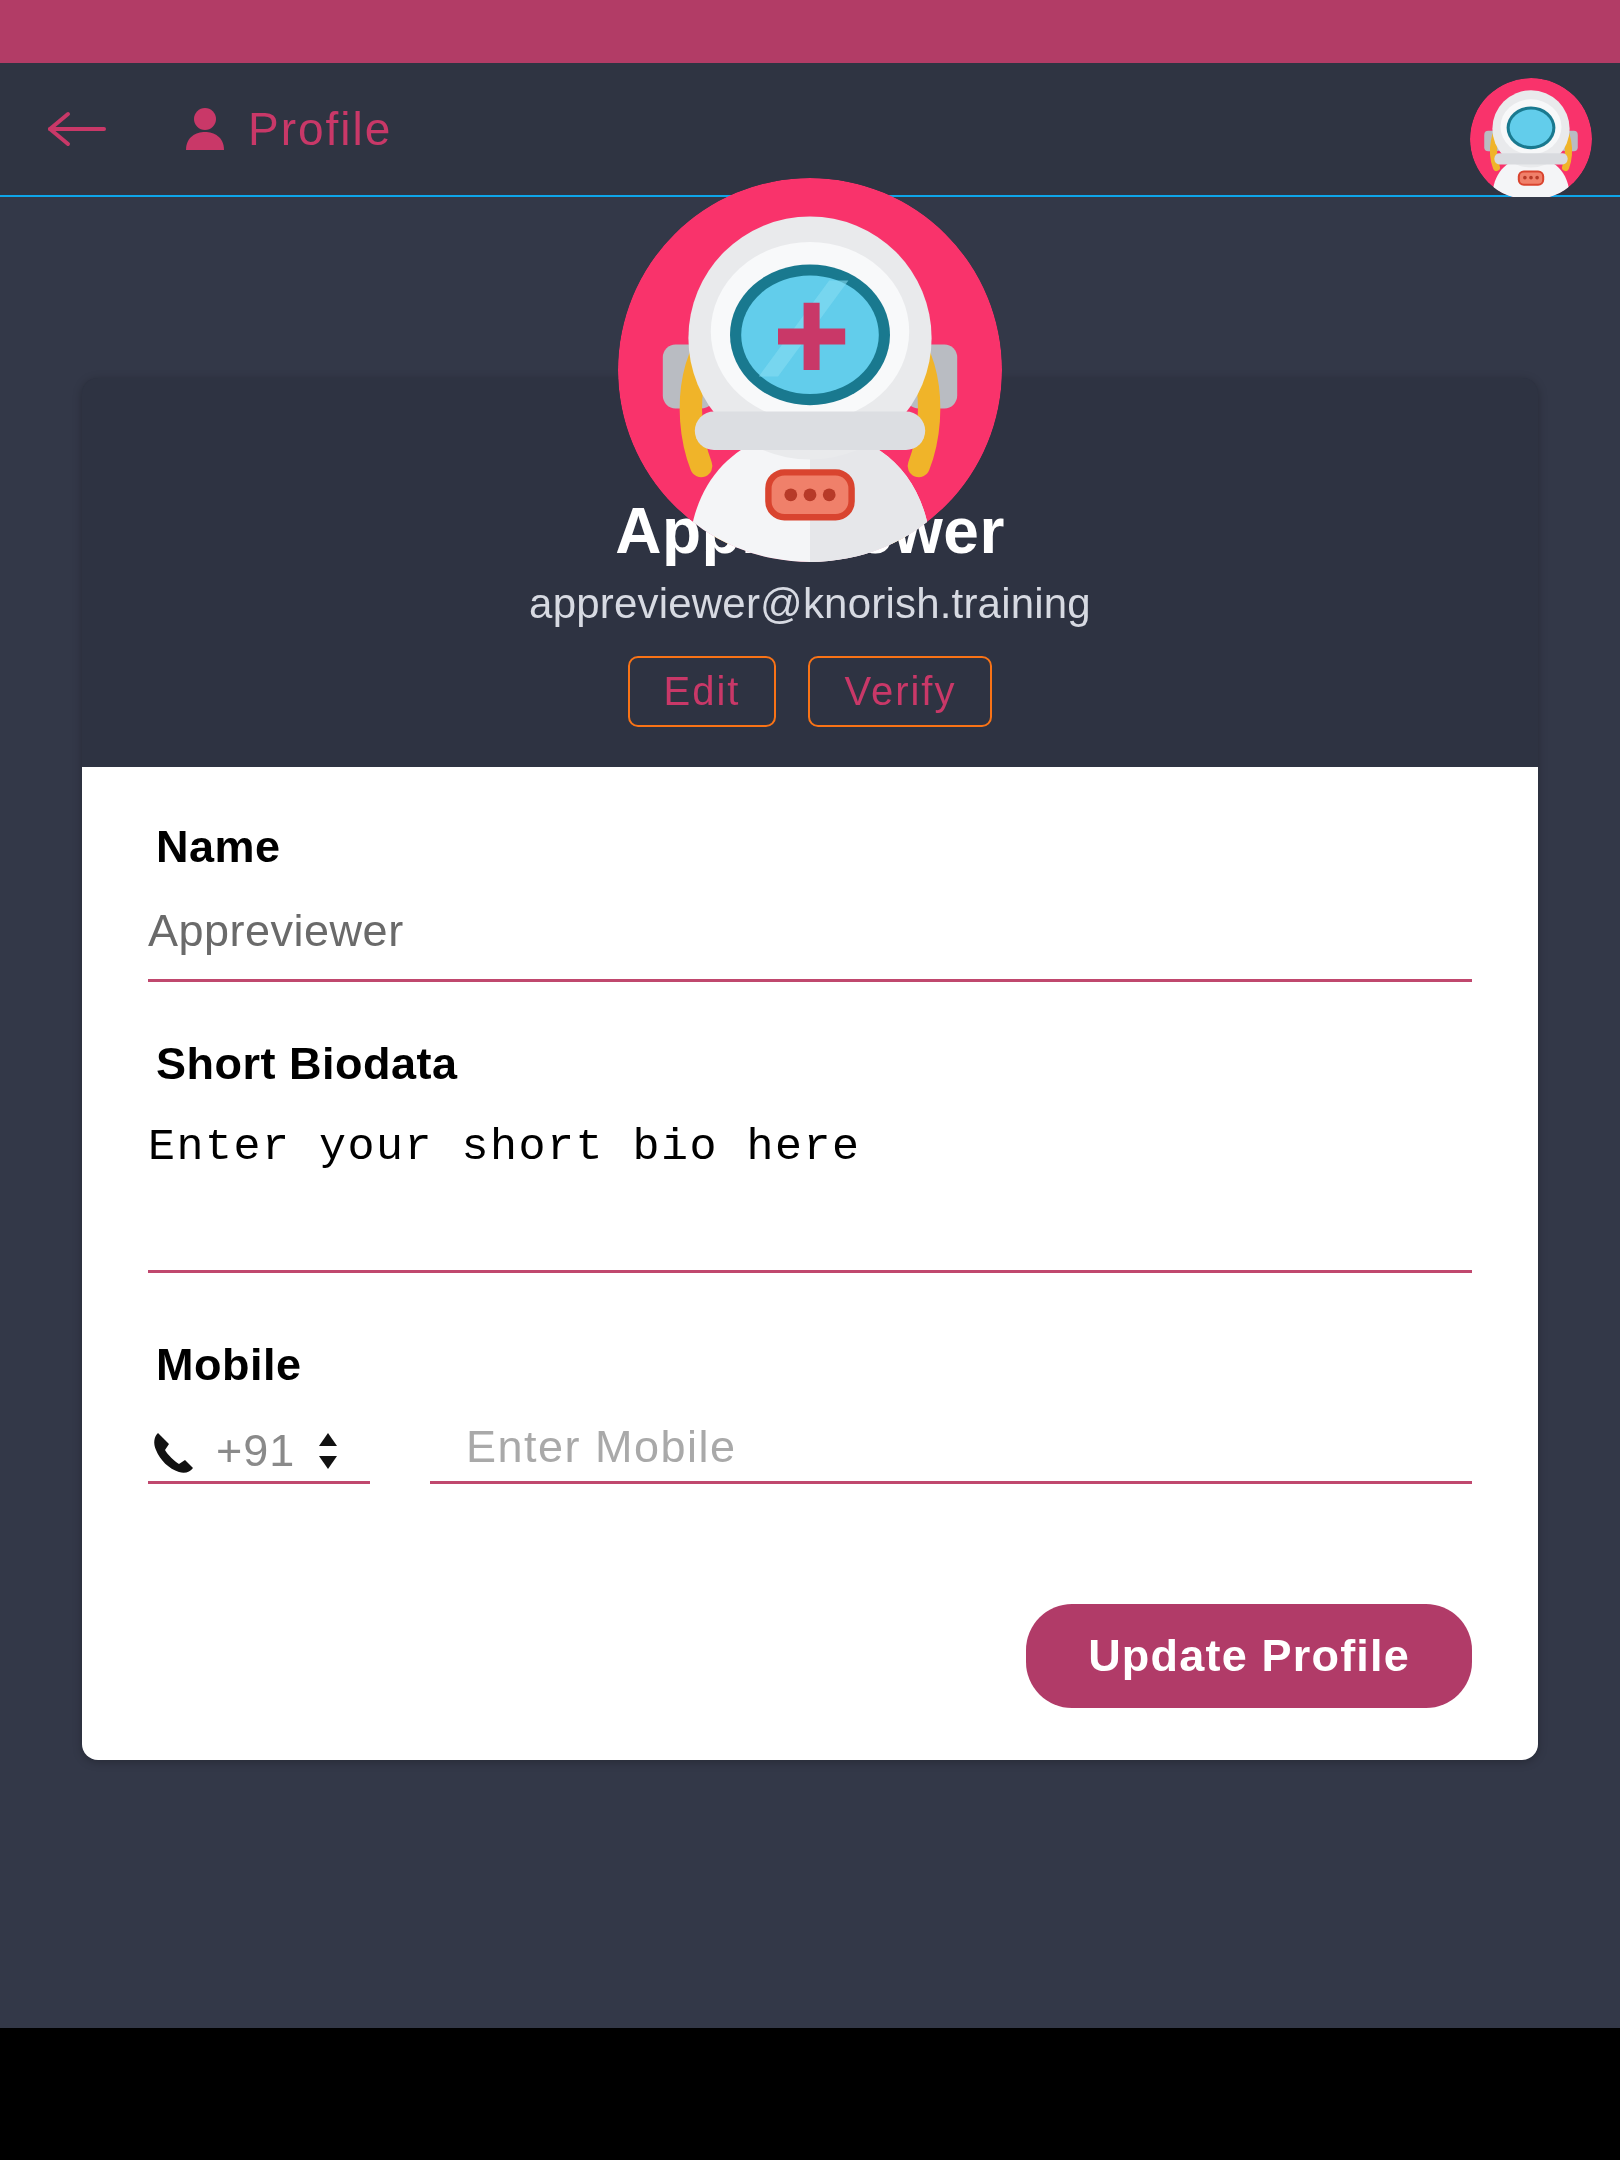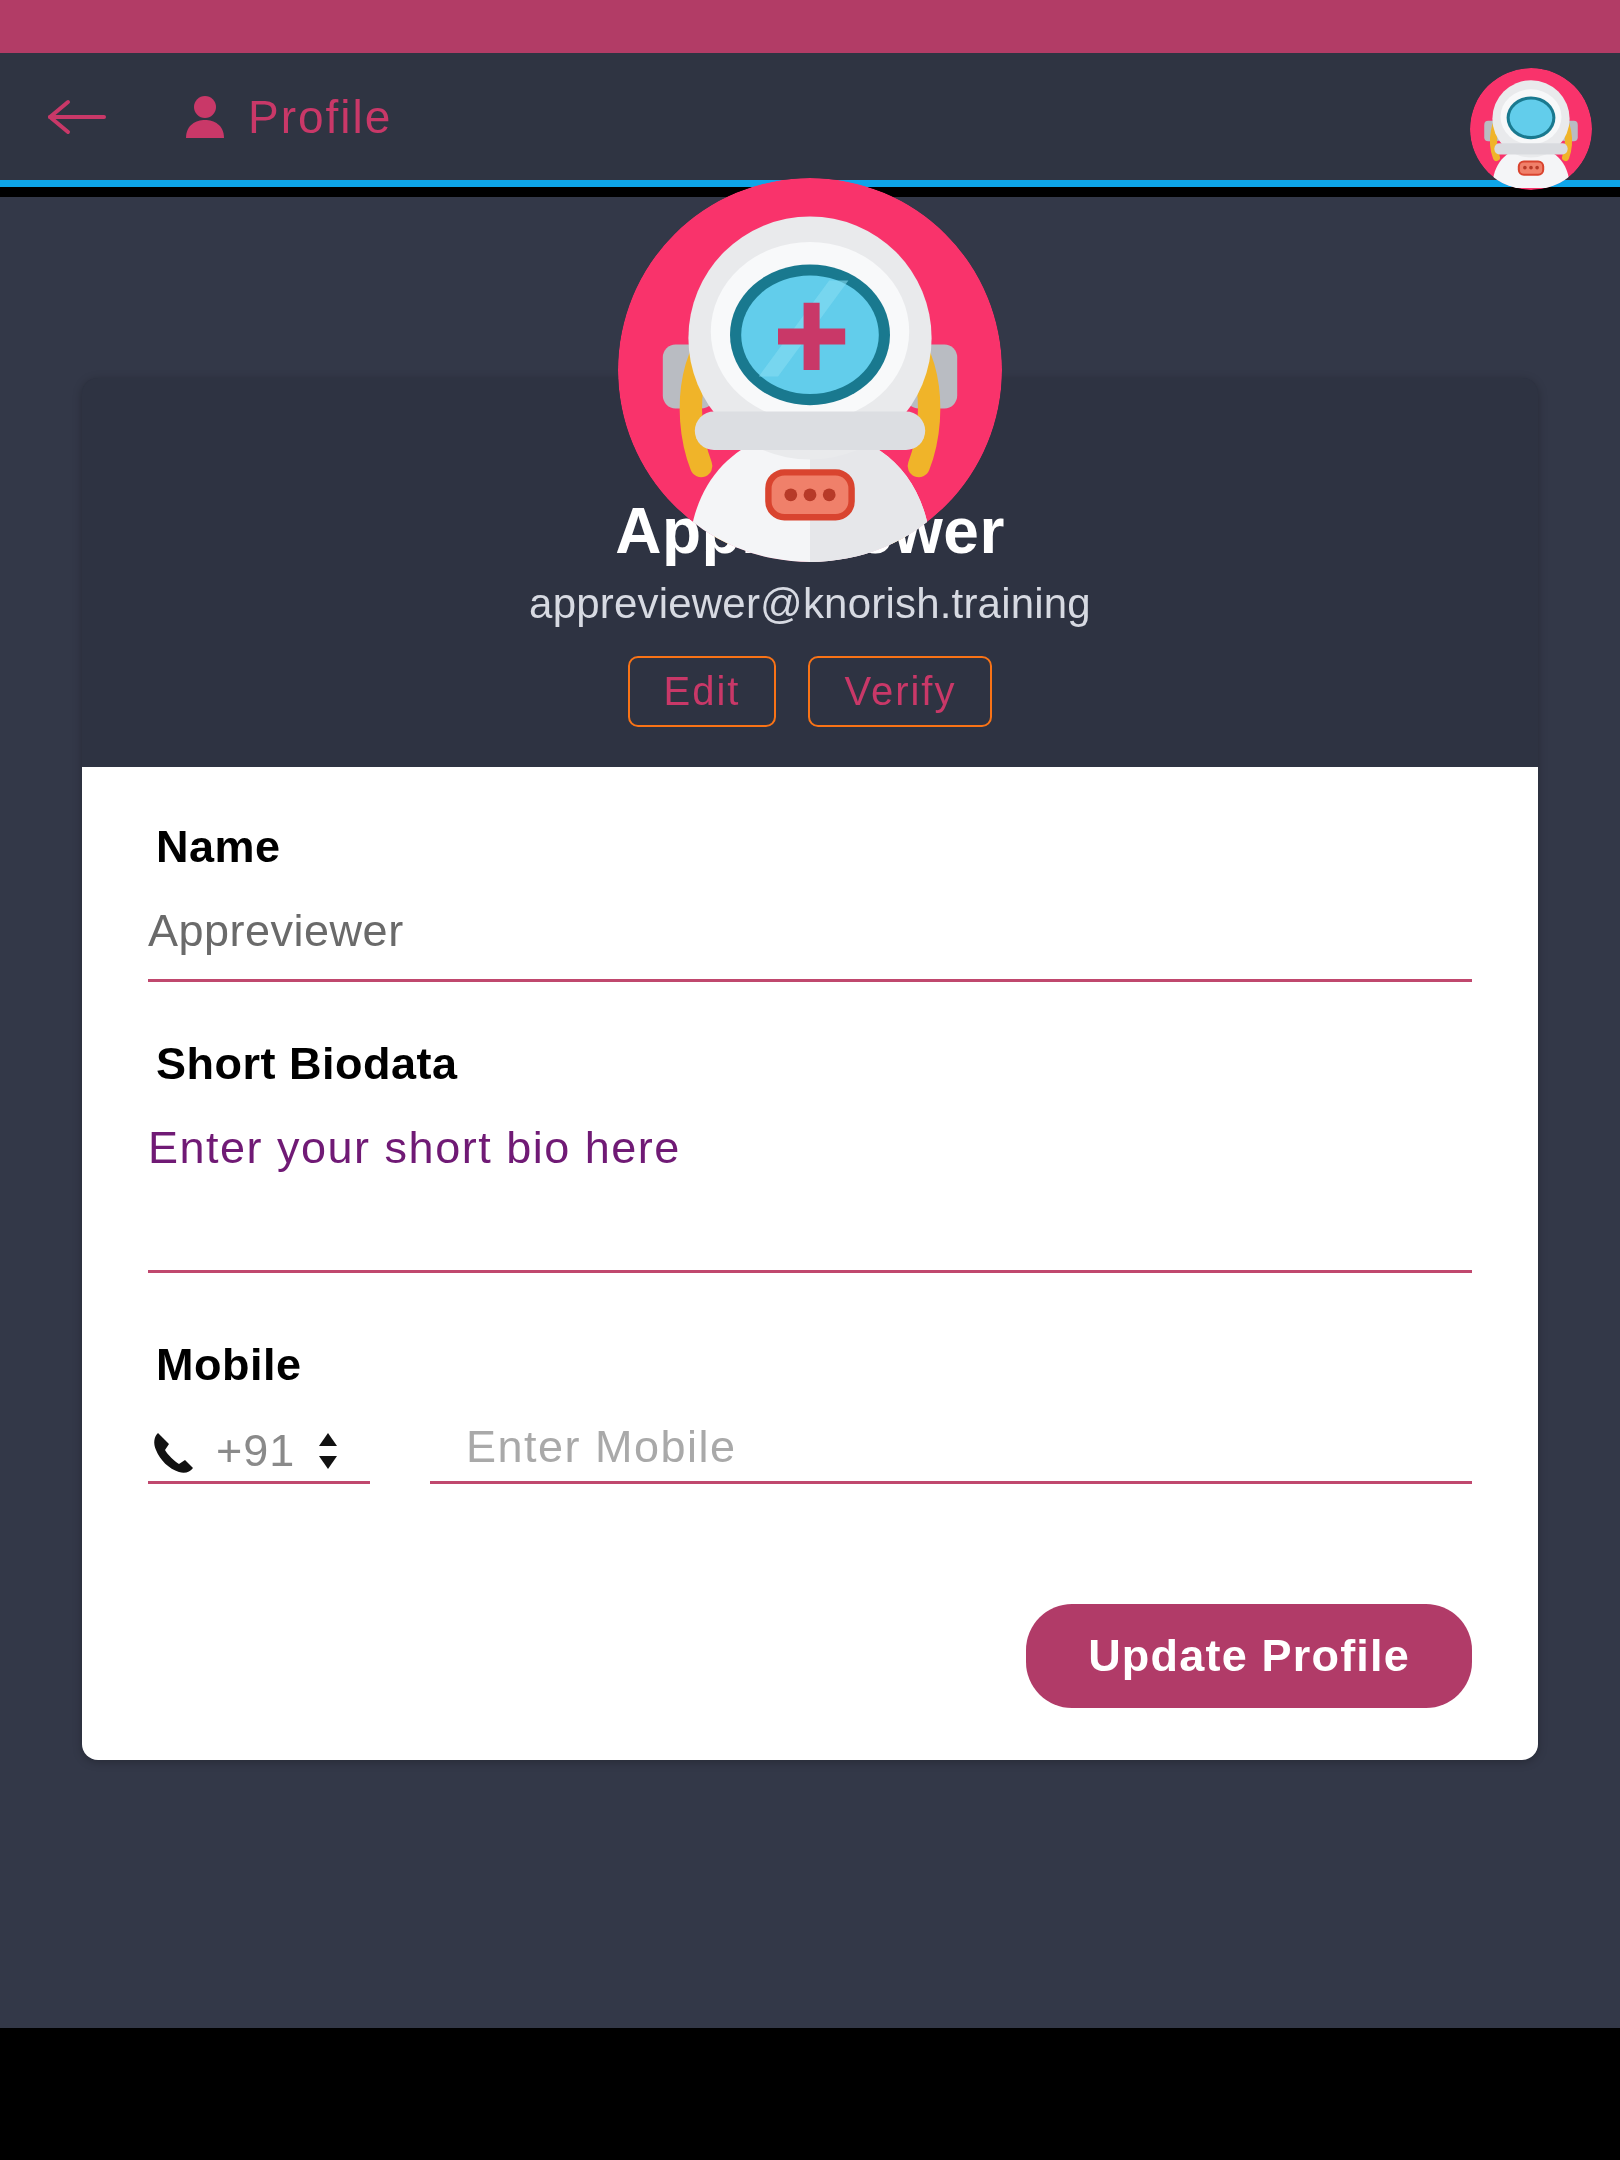--- a/index.html
+++ b/index.html
@@ -24,25 +24,25 @@
     position: absolute;
     top: 0; left: 0;
     width: 1620px;
     height: 63px;
     background: #b23c66;
   }
 
   
   .app-header {
     position: absolute;
-    top: 53px; left: 0;
+    top: 63px; left: 0;
     width: 1620px;
     height: 134px;
     background: #2f3442;
-    border-bottom: 7px solid #0ea5e9;
+    border-bottom: 2px solid #0ea5e9;
     display: flex;
     align-items: center;
   }
 
   .back-arrow {
     margin-left: 46px;
     width: 62px;
     height: 46px;
     flex: none;
     cursor: pointer;
@@ -181,24 +181,25 @@
     font-size: 45px;
     color: #6a6a6a;
     font-weight: 400;
     letter-spacing: 0.5px;
     padding-bottom: 22px;
   }
 
   .field-placeholder {
     margin-top: 32px;
     font-size: 45px;
-    color: #701a75;
+    color: #000000;
     font-weight: 400;
     letter-spacing: 1.5px;
     padding-bottom: 35px;
+    font-family: Liberation Mono, monospace;
   }
 
   .bio-box { min-height: 148px; }
 
   .underline {
     height: 3px;
     background: #c0486e;
     width: 100%;
   }
 

